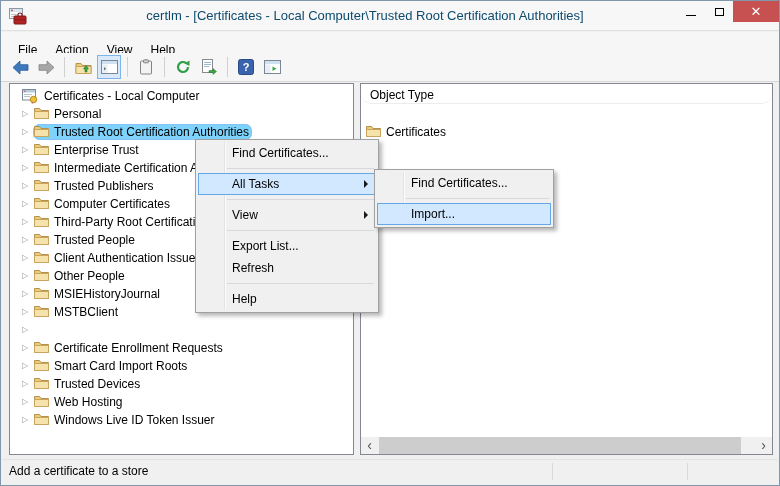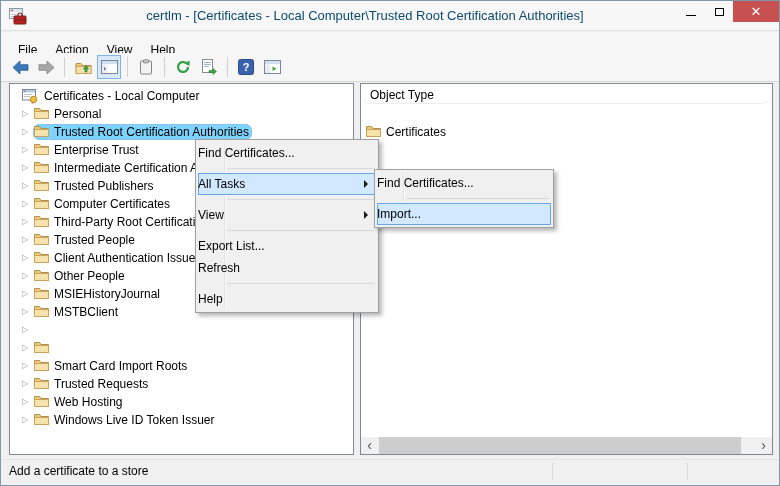--- a/index.html
+++ b/index.html
@@ -71,21 +71,21 @@
   .sb-div.d1{ left:550px; } .sb-div.d2{ left:685px; }
 
   
   .popup{ position:absolute; background:#f0f0f0; border:1px solid #a0a0a0; padding:2px 0;
     box-shadow:3px 3px 4px rgba(0,0,0,0.28); z-index:20; }
   .popup::before{ content:''; position:absolute; left:28px; top:2px; bottom:2px; width:1px;
     background:#e2e3e3; border-right:1px solid #fbfbfb; }
   .context-menu{ left:194px; top:138px; width:184px; }
   .submenu{ left:373px; top:168px; width:180px; z-index:21; }
   .menu-row{ position:relative; height:22px; line-height:22px; margin:0 2px; }
-  .menu-row .label{ display:block; }
+  .menu-row .label{ margin-left:34px; display:block; }
   .menu-row.type-separator{ height:9px; }
   .menu-row.type-separator::after{ content:''; position:absolute; left:29px; right:2px; top:4px;
     border-top:1px solid #d7d8d9; }
   .menu-row.hl{ background:#d1e8ff; box-shadow:inset 0 0 0 1px #66a7e8; }
   .sub-arrow{ display:none; }
   .menu-row.has-sub .sub-arrow{ display:block; position:absolute; right:8px; top:7px; width:0; height:0;
     border-left:4px solid #1a1a1a; border-top:4px solid transparent; border-bottom:4px solid transparent; }
 </style>
 </head>
 <body>
@@ -377,20 +377,21 @@
 
           <div class="tree-row">
             <span class="twisty">▷</span>
             <span class="sel-wrap">
               <span class="node-icon">
                 <svg width="15" height="13" viewBox="0 0 15 13">
                   <path d="M0.5 1.5 h5 l1.5 2 h7.5 v8 H0.5 z" fill="#eccb77" stroke="#b6914e"></path>
                   <path d="M0.5 4.5 h14 v7 H0.5 z" fill="#f6e3ac" stroke="#c8a45e"></path>
                 </svg>
               </span>
+              <span class="lbl">Certificate Enrollment Requests</span>
             </span>
           </div>
 
           <div class="tree-row">
             <span class="twisty">▷</span>
             <span class="sel-wrap">
               <span class="node-icon">
                 <svg width="15" height="13" viewBox="0 0 15 13">
                   <path d="M0.5 1.5 h5 l1.5 2 h7.5 v8 H0.5 z" fill="#eccb77" stroke="#b6914e"></path>
                   <path d="M0.5 4.5 h14 v7 H0.5 z" fill="#f6e3ac" stroke="#c8a45e"></path>
@@ -402,21 +403,21 @@
 
           <div class="tree-row">
             <span class="twisty">▷</span>
             <span class="sel-wrap">
               <span class="node-icon">
                 <svg width="15" height="13" viewBox="0 0 15 13">
                   <path d="M0.5 1.5 h5 l1.5 2 h7.5 v8 H0.5 z" fill="#eccb77" stroke="#b6914e"></path>
                   <path d="M0.5 4.5 h14 v7 H0.5 z" fill="#f6e3ac" stroke="#c8a45e"></path>
                 </svg>
               </span>
-              <span class="lbl">Trusted Requests</span>
+              <span class="lbl">Trusted Devices</span>
             </span>
           </div>
 
           <div class="tree-row">
             <span class="twisty">▷</span>
             <span class="sel-wrap">
               <span class="node-icon">
                 <svg width="15" height="13" viewBox="0 0 15 13">
                   <path d="M0.5 1.5 h5 l1.5 2 h7.5 v8 H0.5 z" fill="#eccb77" stroke="#b6914e"></path>
                   <path d="M0.5 4.5 h14 v7 H0.5 z" fill="#f6e3ac" stroke="#c8a45e"></path>

